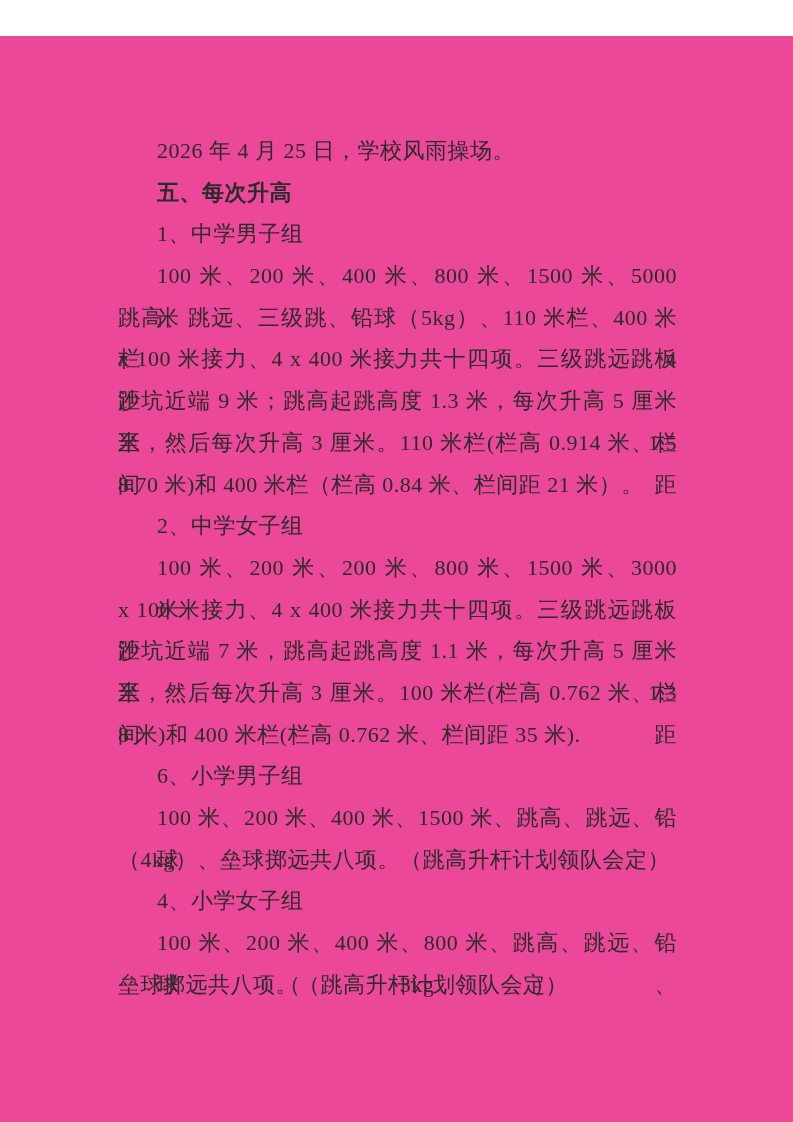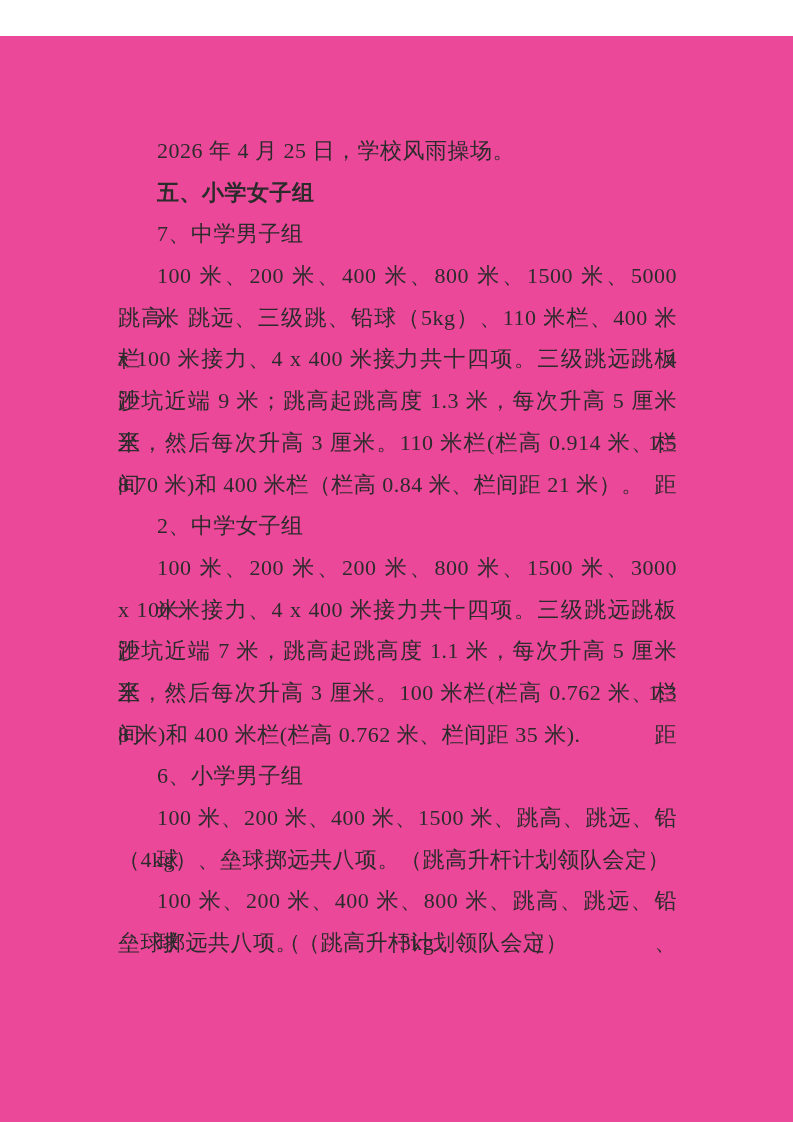--- a/index.html
+++ b/index.html
@@ -47,33 +47,34 @@
   .line.bold {
     font-weight: bold;
   }
 </style>
 </head>
 <body>
 
 <div class="page">
   <div class="content">
     <div class="line indent">2026 年 4 月 25 日，学校风雨操场。</div>
-    <div class="line indent bold">五、小学女子组</div>
-    <div class="line indent">7、中学男子组</div>
+    <div class="line indent bold">五、每次升高</div>
+    <div class="line indent">1、中学男子组</div>
     <div class="line j indent">100 米、200 米、400 米、800 米、1500 米、5000 米、</div>
     <div class="line j">跳高、跳远、三级跳、铅球（5kg）、110 米栏、400 米栏、4</div>
     <div class="line j">x 100 米接力、4 x 400 米接力共十四项。三级跳远跳板距</div>
     <div class="line j">沙坑近端 9 米；跳高起跳高度 1.3 米，每次升高 5 厘米至 1.5</div>
     <div class="line j">米，然后每次升高 3 厘米。110 米栏(栏高 0.914 米、栏间距</div>
     <div class="line">8.70 米)和 400 米栏（栏高 0.84 米、栏间距 21 米）。</div>
     <div class="line indent">2、中学女子组</div>
     <div class="line j indent">100 米、200 米、200 米、800 米、1500 米、3000 米、</div>
     <div class="line j">x 100 米接力、4 x 400 米接力共十四项。三级跳远跳板距</div>
     <div class="line j">沙坑近端 7 米，跳高起跳高度 1.1 米，每次升高 5 厘米至 1.3</div>
     <div class="line j">米，然后每次升高 3 厘米。100 米栏(栏高 0.762 米、栏间距</div>
     <div class="line">8 米)和 400 米栏(栏高 0.762 米、栏间距 35 米).</div>
     <div class="line indent">6、小学男子组</div>
     <div class="line j indent">100 米、200 米、400 米、1500 米、跳高、跳远、铅球</div>
     <div class="line">（4kg）、垒球掷远共八项。（跳高升杆计划领队会定）</div>
+    <div class="line indent">4、小学女子组</div>
     <div class="line j indent">100 米、200 米、400 米、800 米、跳高、跳远、铅球（3kg）、</div>
     <div class="line">垒球掷远共八项。（跳高升杆计划领队会定）</div>
   </div>
 </div>
 
 </body></html>

